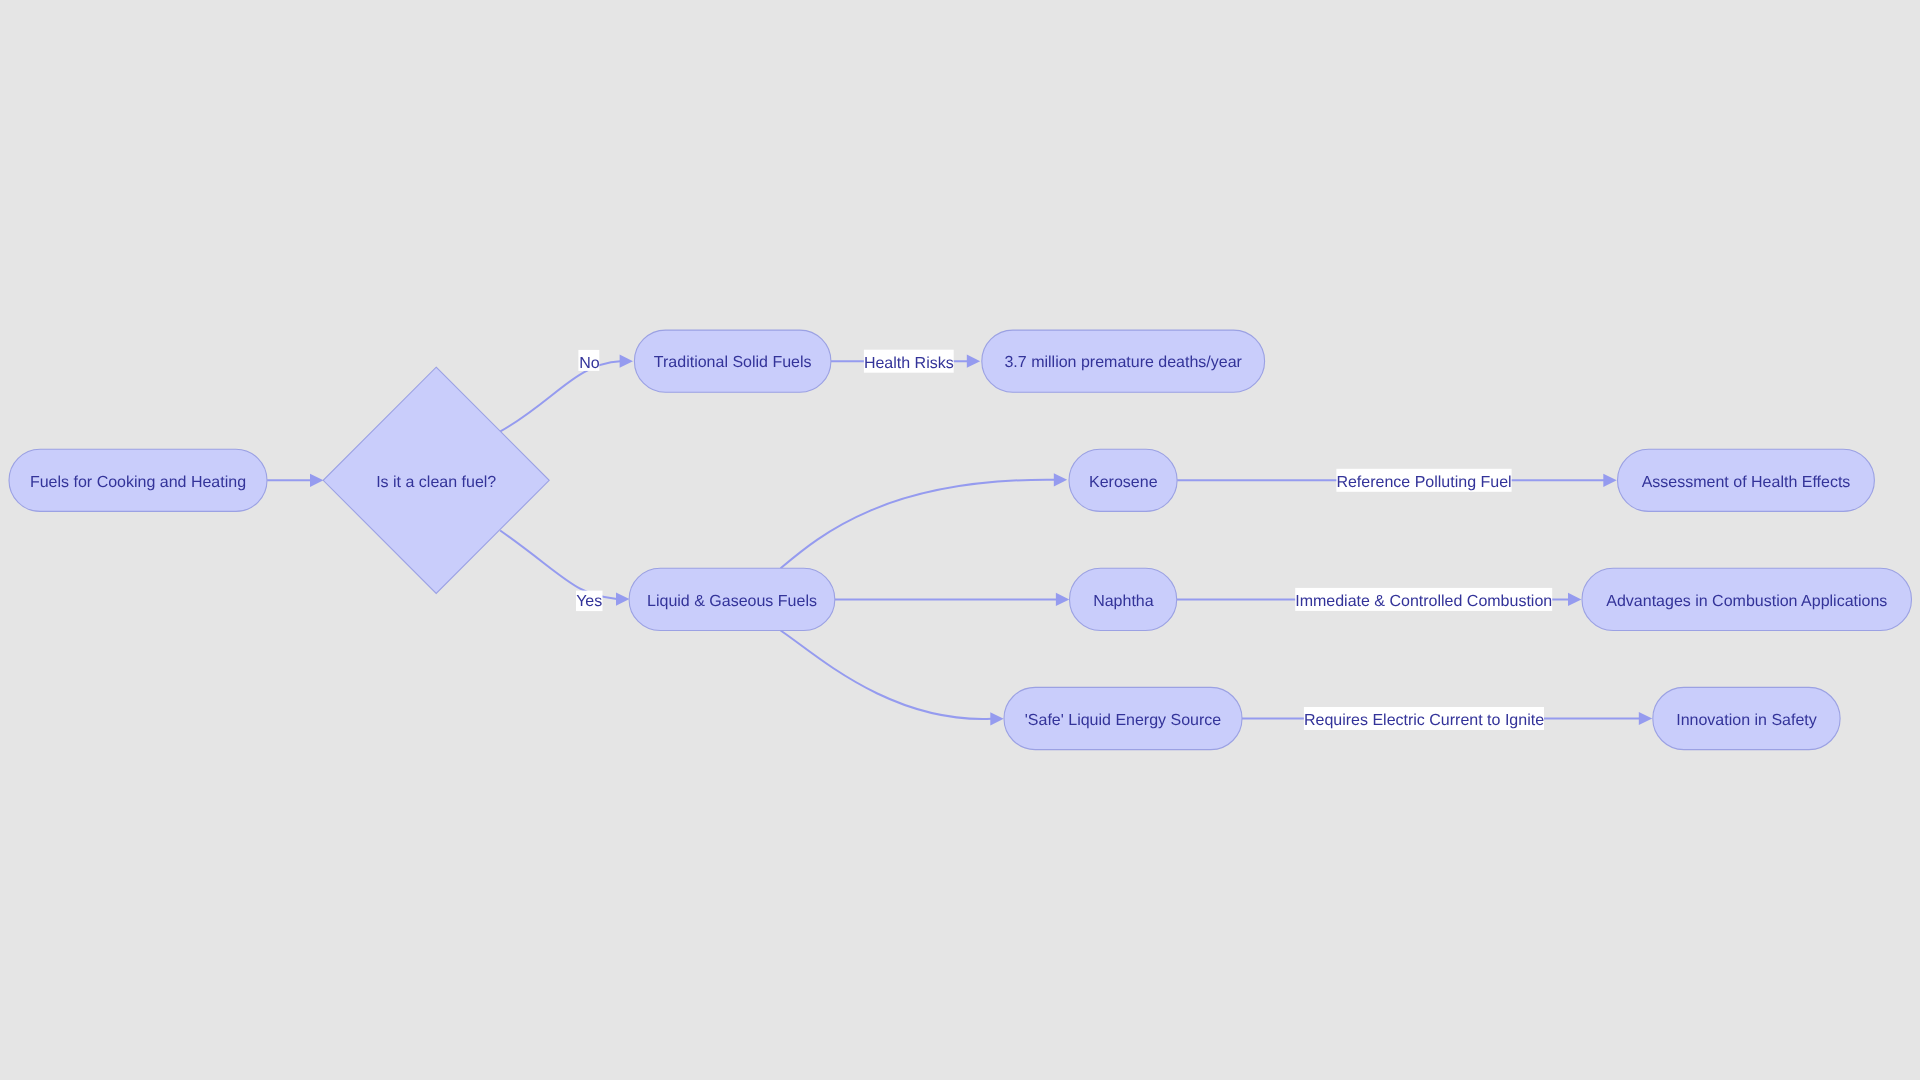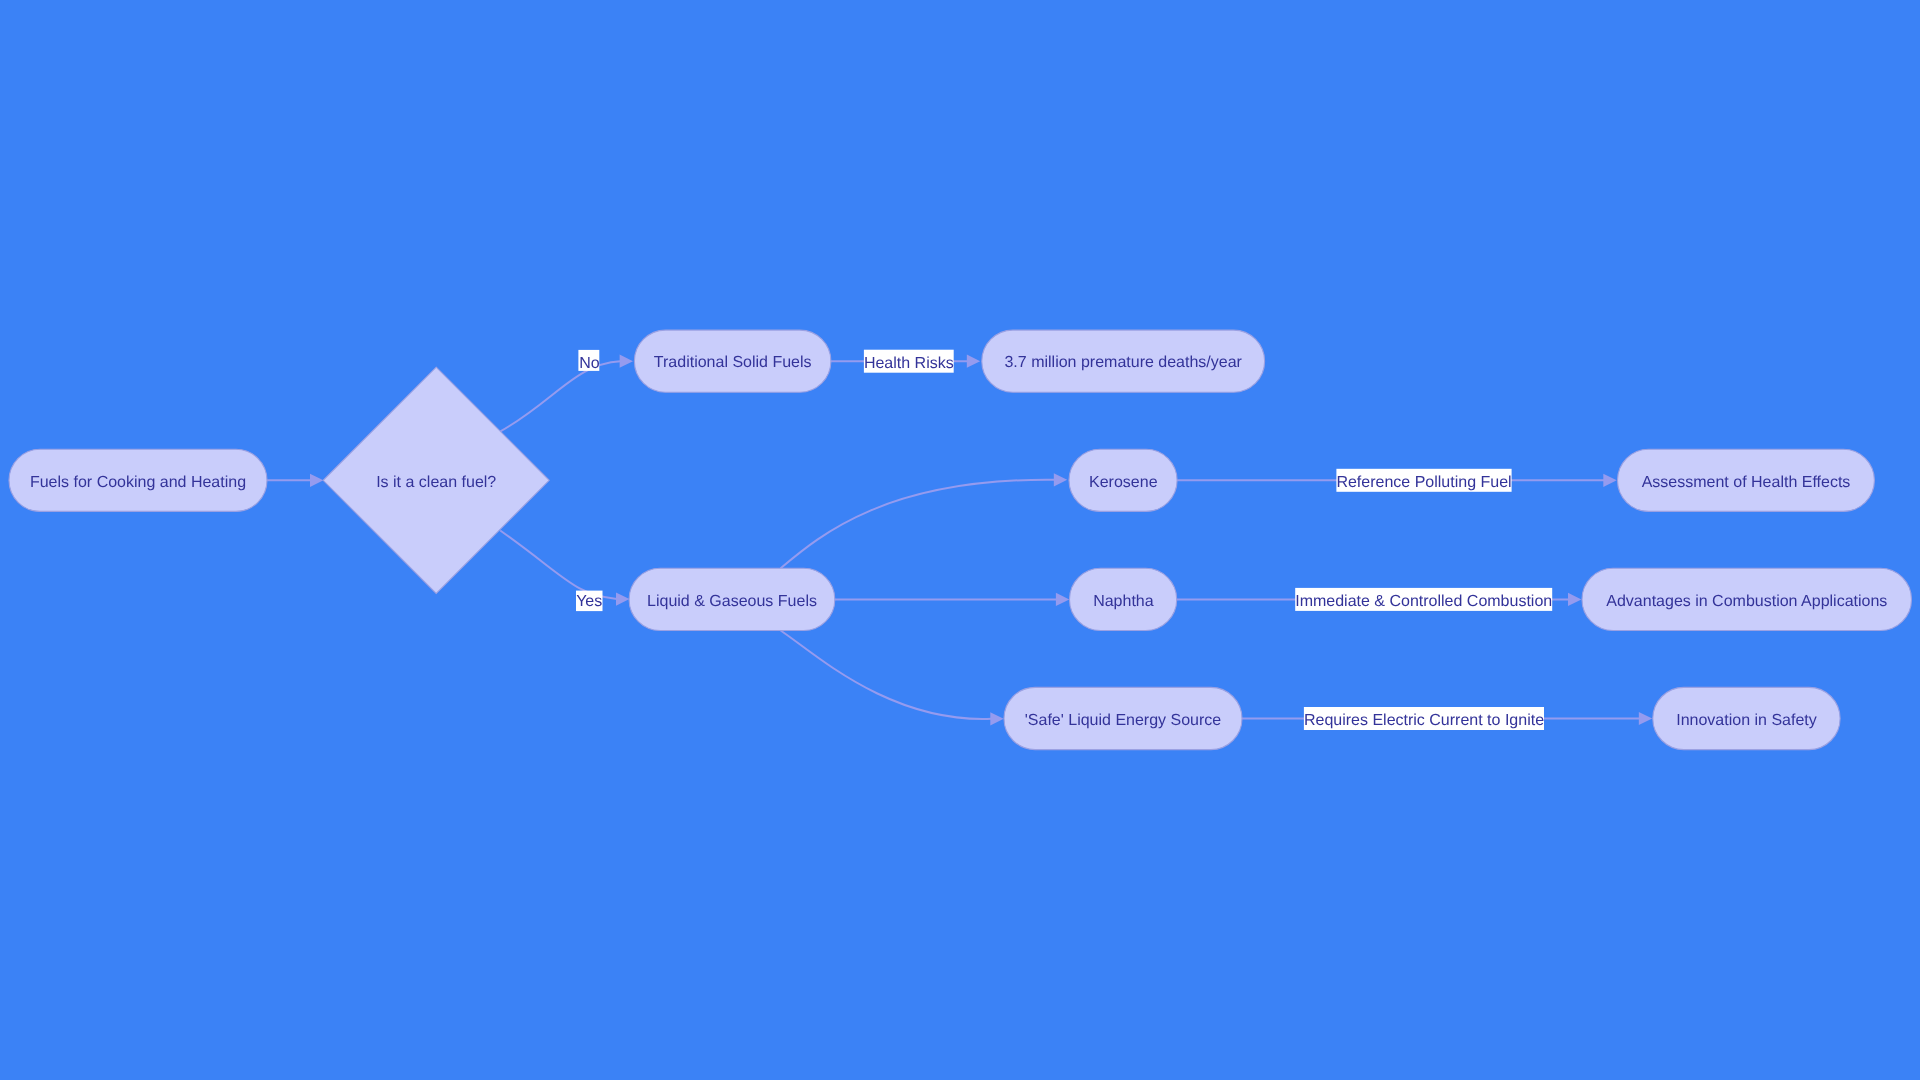--- a/index.html
+++ b/index.html
@@ -1,18 +1,18 @@
 <!DOCTYPE html>
 <html><head>
 <meta charset="utf-8">
 <title>Fuels for Cooking and Heating Flowchart</title>
 <style>
   html,body{margin:0;padding:0;background:#ffffff;width:1920px;height:1080px;overflow:hidden;
     -webkit-font-smoothing:antialiased;-moz-osx-font-smoothing:grayscale;text-rendering:geometricPrecision;}
-  #stage{position:relative;width:1920px;height:1080px;background:#3b82f6;}
+  #stage{position:relative;width:1920px;height:1080px;background:#e5e5e5;}
   svg#chart{display:block;}
   .nshape{fill:#C9CDFB;stroke:#9BA1E3;stroke-width:1.1;}
   .ntext{font-family:"Liberation Sans",sans-serif;font-size:16px;fill:#333399;text-anchor:middle;}
   .etext{font-family:"Liberation Sans",sans-serif;font-size:16px;fill:#333399;text-anchor:middle;}
   .epath{fill:none;stroke:#959BEF;stroke-width:2;}
   .ehead{fill:#959BEF;stroke:none;}
   .elabelbg{fill:#ffffff;}
 </style>
 </head>
 <body>

